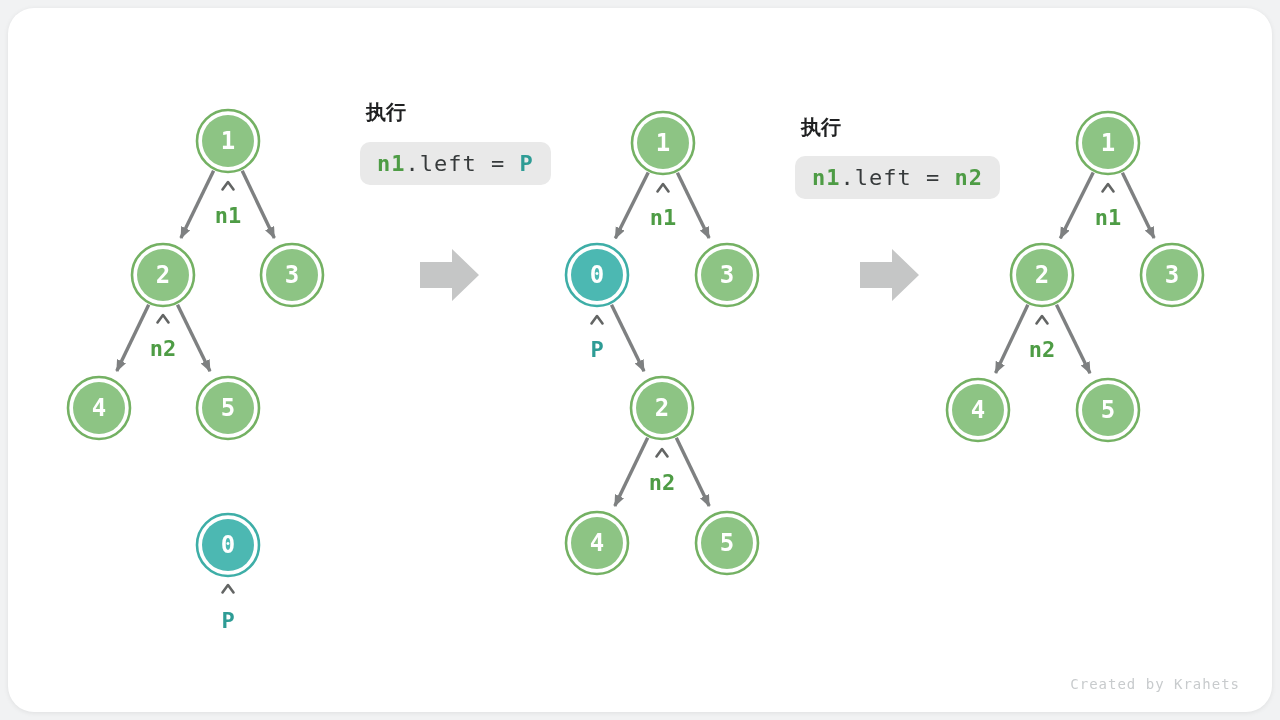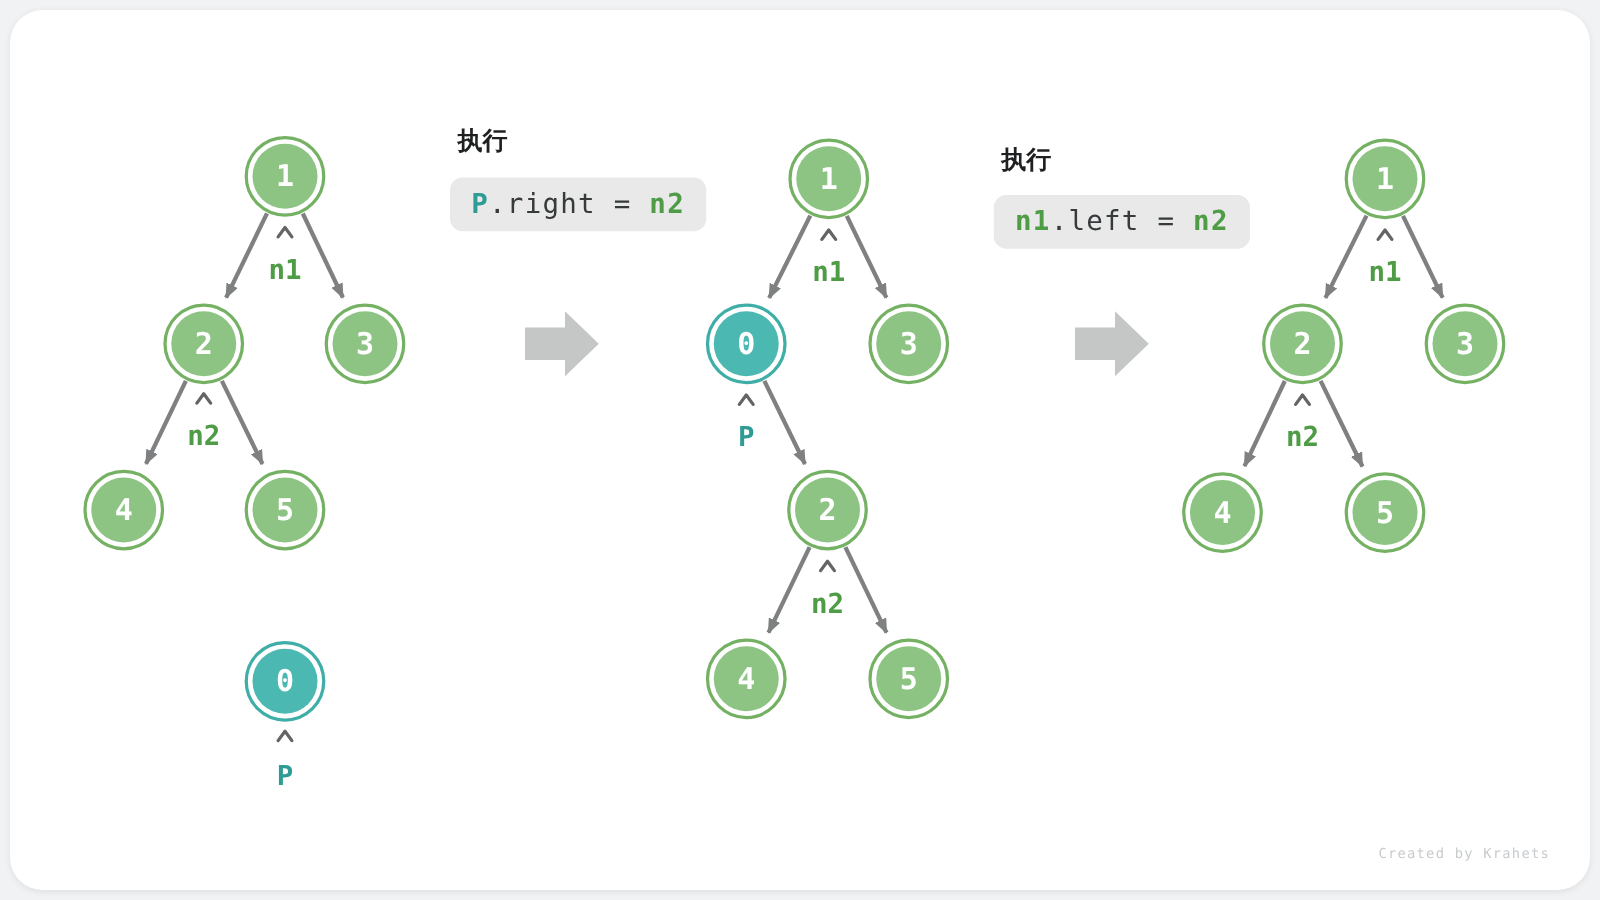--- a/index.html
+++ b/index.html
@@ -45,21 +45,21 @@
     white-space: pre;
   }
   .tok-plain { color: #363A3B; font-weight: normal; }
   .tok-green { color: #4E9C45; font-weight: bold; }
   .tok-teal  { color: #2E9C95; font-weight: bold; }
   #watermark {
     position: absolute;
     right: 40px;
     top: 676px;
     font-family: "DejaVu Sans Mono", "Liberation Mono", monospace;
-    font-size: 11px;
+    font-size: 14px;
     letter-spacing: 1px;
     color: #C8CBCD;
   }
   .node-text {
     font-family: "DejaVu Sans Mono", "Liberation Mono", monospace;
     font-weight: bold;
     font-size: 24px;
     fill: #FFFFFF;
   }
   .pointer-text {
@@ -198,18 +198,18 @@
       <text x="1108" y="225" text-anchor="middle" fill="#4E9C45" class="pointer-text">n1</text>
       <path d="M 1036.5,323.5 L 1042,316 L 1047.5,323.5" fill="none" stroke="#636564" stroke-width="2.6" stroke-linecap="round" stroke-linejoin="round"></path>
       <text x="1042" y="357" text-anchor="middle" fill="#4E9C45" class="pointer-text">n2</text>
     </g>
     <path d="M 420,262 h 32 v -13 l 27,26 l -27,26 v -13 h -32 z" fill="#C5C6C6"></path>
     <path d="M 860,262 h 32 v -13 l 27,26 l -27,26 v -13 h -32 z" fill="#C5C6C6"></path>
   </svg>
 
 <div id="code-layer">
     <div class="code-title" style="left: 366px; top: 99px;">执行</div>
-    <div class="code-box" style="left: 360px; top: 142px;"><div><span class="tok-teal">P</span><span class="tok-plain">.right = </span><span class="tok-green">n2</span></div></div>
+    <div class="code-box" style="left: 360px; top: 142px;"><div><span class="tok-green">n1</span><span class="tok-plain">.left = </span><span class="tok-teal">P</span></div></div>
     <div class="code-title" style="left: 801px; top: 114px;">执行</div>
     <div class="code-box" style="left: 795px; top: 156px;"><div><span class="tok-green">n1</span><span class="tok-plain">.left = </span><span class="tok-green">n2</span></div></div>
   </div>
 
 <div id="watermark">Created by Krahets</div>
 
 </body></html>

